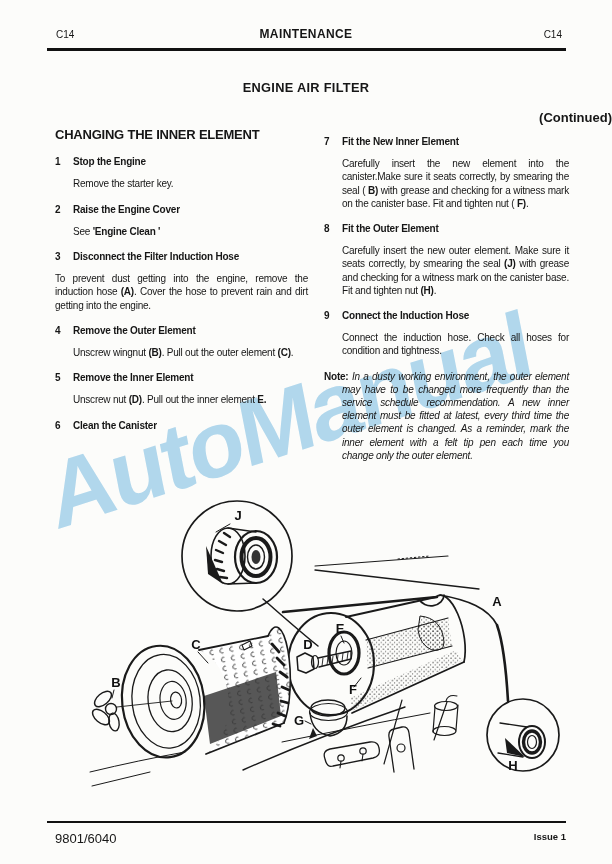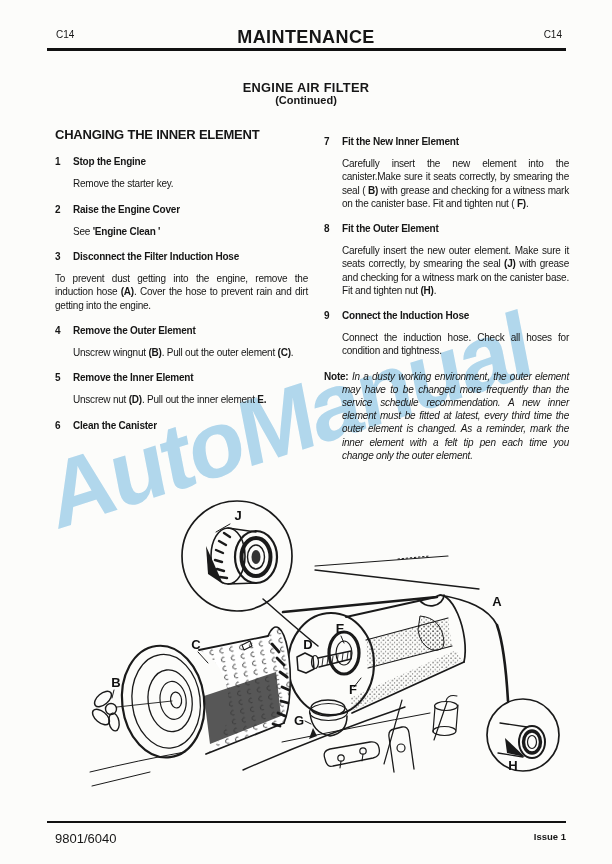--- a/index.html
+++ b/index.html
@@ -5,26 +5,26 @@
   html,body{margin:0;padding:0;}
   body{
     width:612px;height:864px;position:relative;overflow:hidden;
     background:#fcfcfa;color:#161616;
     font-family:"Liberation Sans","DejaVu Sans",sans-serif;
     -webkit-font-smoothing:antialiased;
   }
   .abs{position:absolute;}
   
   #hdr-left{left:56px;top:29px;font-size:10px;}
-  #hdr-center{left:0;right:0;top:27px;text-align:center;font-size:18px;font-weight:bold;letter-spacing:.4px;}
+  #hdr-center{left:0;right:0;top:27px;text-align:center;font-size:12px;font-weight:bold;letter-spacing:.4px;}
   #hdr-right{right:50px;top:29px;font-size:10px;}
   #hdr-rule{left:47px;top:48px;width:519px;height:2.6px;background:#111;}
   
   #doc-title{left:0;right:0;top:80px;text-align:center;font-size:12.8px;font-weight:bold;letter-spacing:.3px;}
-  #doc-subtitle{left:0;right:0;top:94px;text-align:center;font-size:11px;font-weight:bold;}
+  #doc-subtitle{left:0;right:0;top:110px;text-align:right;font-size:13px;font-weight:bold;}
   
   .col{position:absolute;z-index:2;font-size:10px;line-height:13.2px;letter-spacing:-.22px;}
   #col-left{left:55px;top:128px;width:253px;}
   #col-right{left:324px;top:135px;width:245px;}
   .section-heading{font-weight:bold;font-size:13px;margin:0 0 14px 0;}
   .step-head{display:flex;font-weight:bold;margin:0 0 9px 0;}
   .step-num{width:18px;flex:0 0 18px;}
   .step-title{flex:1;}
   p.step-body{margin:0 0 12px 18px;text-align:justify;}
   p.step-body.flush{margin-left:0;}

